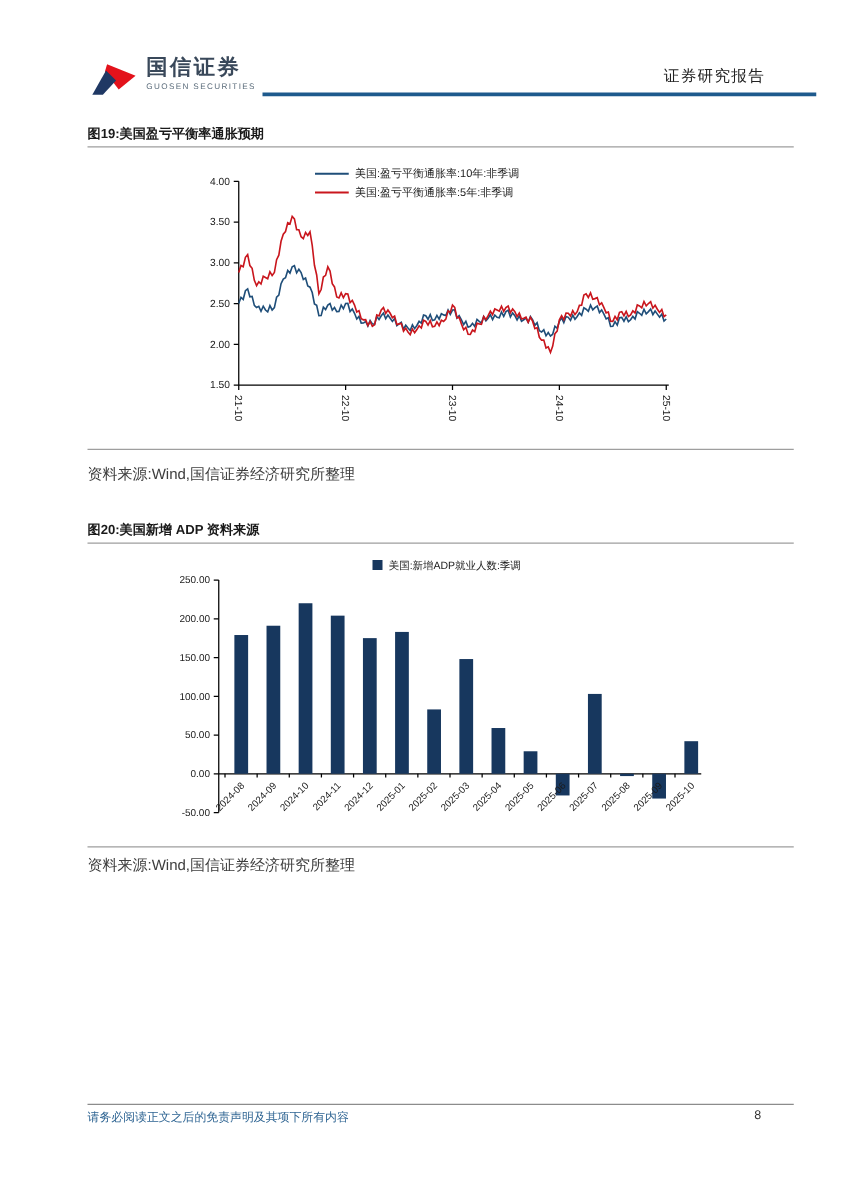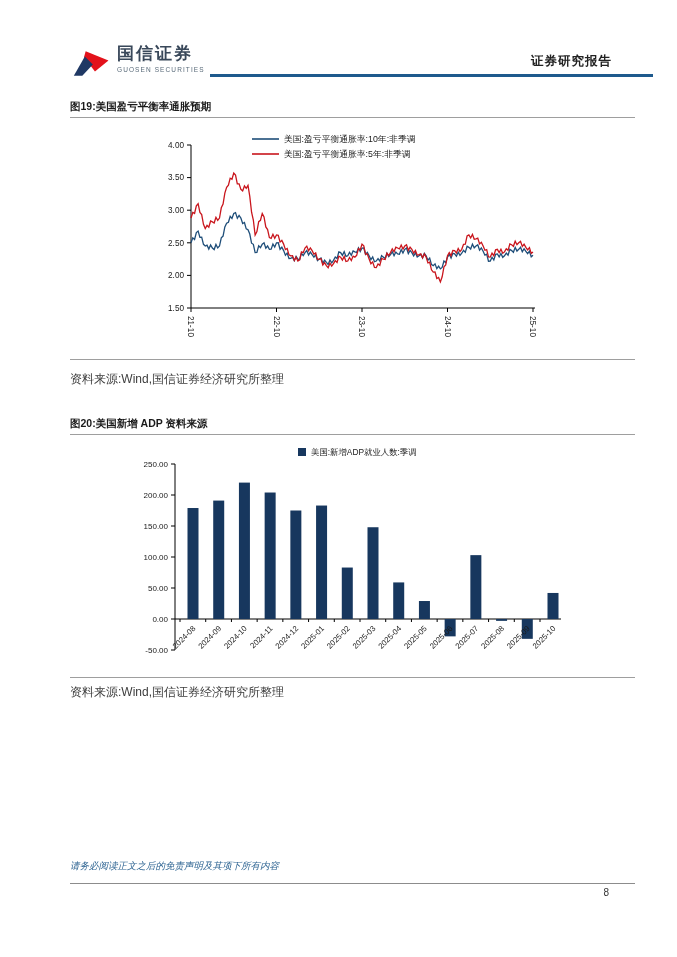--- a/index.html
+++ b/index.html
@@ -8,30 +8,30 @@
   #page {
     position:relative; width:651px; height:957px; background:#ffffff;
     overflow:hidden; margin:0 auto;
   }
   
   .logo-wrap { position:absolute; left:60px; top:42px; display:flex; align-items:flex-start; }
   .logo-icon { width:38px; height:44px; }
   .logo-text { margin-left:6px; padding-top:2px; }
   .logo-cn { font-size:17px; font-weight:bold; color:#39485a; letter-spacing:2px; line-height:20px; }
   .logo-en { font-size:6.5px; color:#5a6b7a; letter-spacing:1.1px; margin-top:2px; }
-  .report-type { position:absolute; right:52px; top:53px; font-size:12.5px; font-weight:bold; color:#222222; letter-spacing:1px; }
+  .report-type { position:absolute; right:52px; top:53px; font-size:12.5px; font-weight:normal; color:#222222; letter-spacing:1px; }
   .header-rule { position:absolute; left:197px; top:74px; width:443px; height:3px; }
   
   .fig-title { position:absolute; left:57px; font-size:10.5px; font-weight:bold; color:#1a1a1a; }
   .thin-rule { position:absolute; left:57px; width:565px; height:1px; background:#9e9e9e; }
   .src-text { position:absolute; left:57px; font-size:12px; color:#3d3d3d; }
   .chart-svg { position:absolute; left:57px; }
   
   .footer-rule { position:absolute; left:57px; top:883px; width:565px; height:1px; background:#8c8c8c; }
-  .footer-disclaimer { position:absolute; left:57px; top:860px; font-size:9.5px; font-style:italic; color:#2f6593; }
+  .footer-disclaimer { position:absolute; left:57px; top:888px; font-size:9.5px; color:#2f6593; }
   .page-num { position:absolute; right:55px; top:887px; font-size:10px; color:#333333; }
 </style>
 </head>
 <body>
 
 <div id="page">
 
   <div class="logo-wrap">
     <svg class="logo-icon" viewBox="0 0 90 64">
       <polygon id="logo-red-shape" points="30,2 84,24 52,50 26,16" fill="#E3121B"></polygon>

